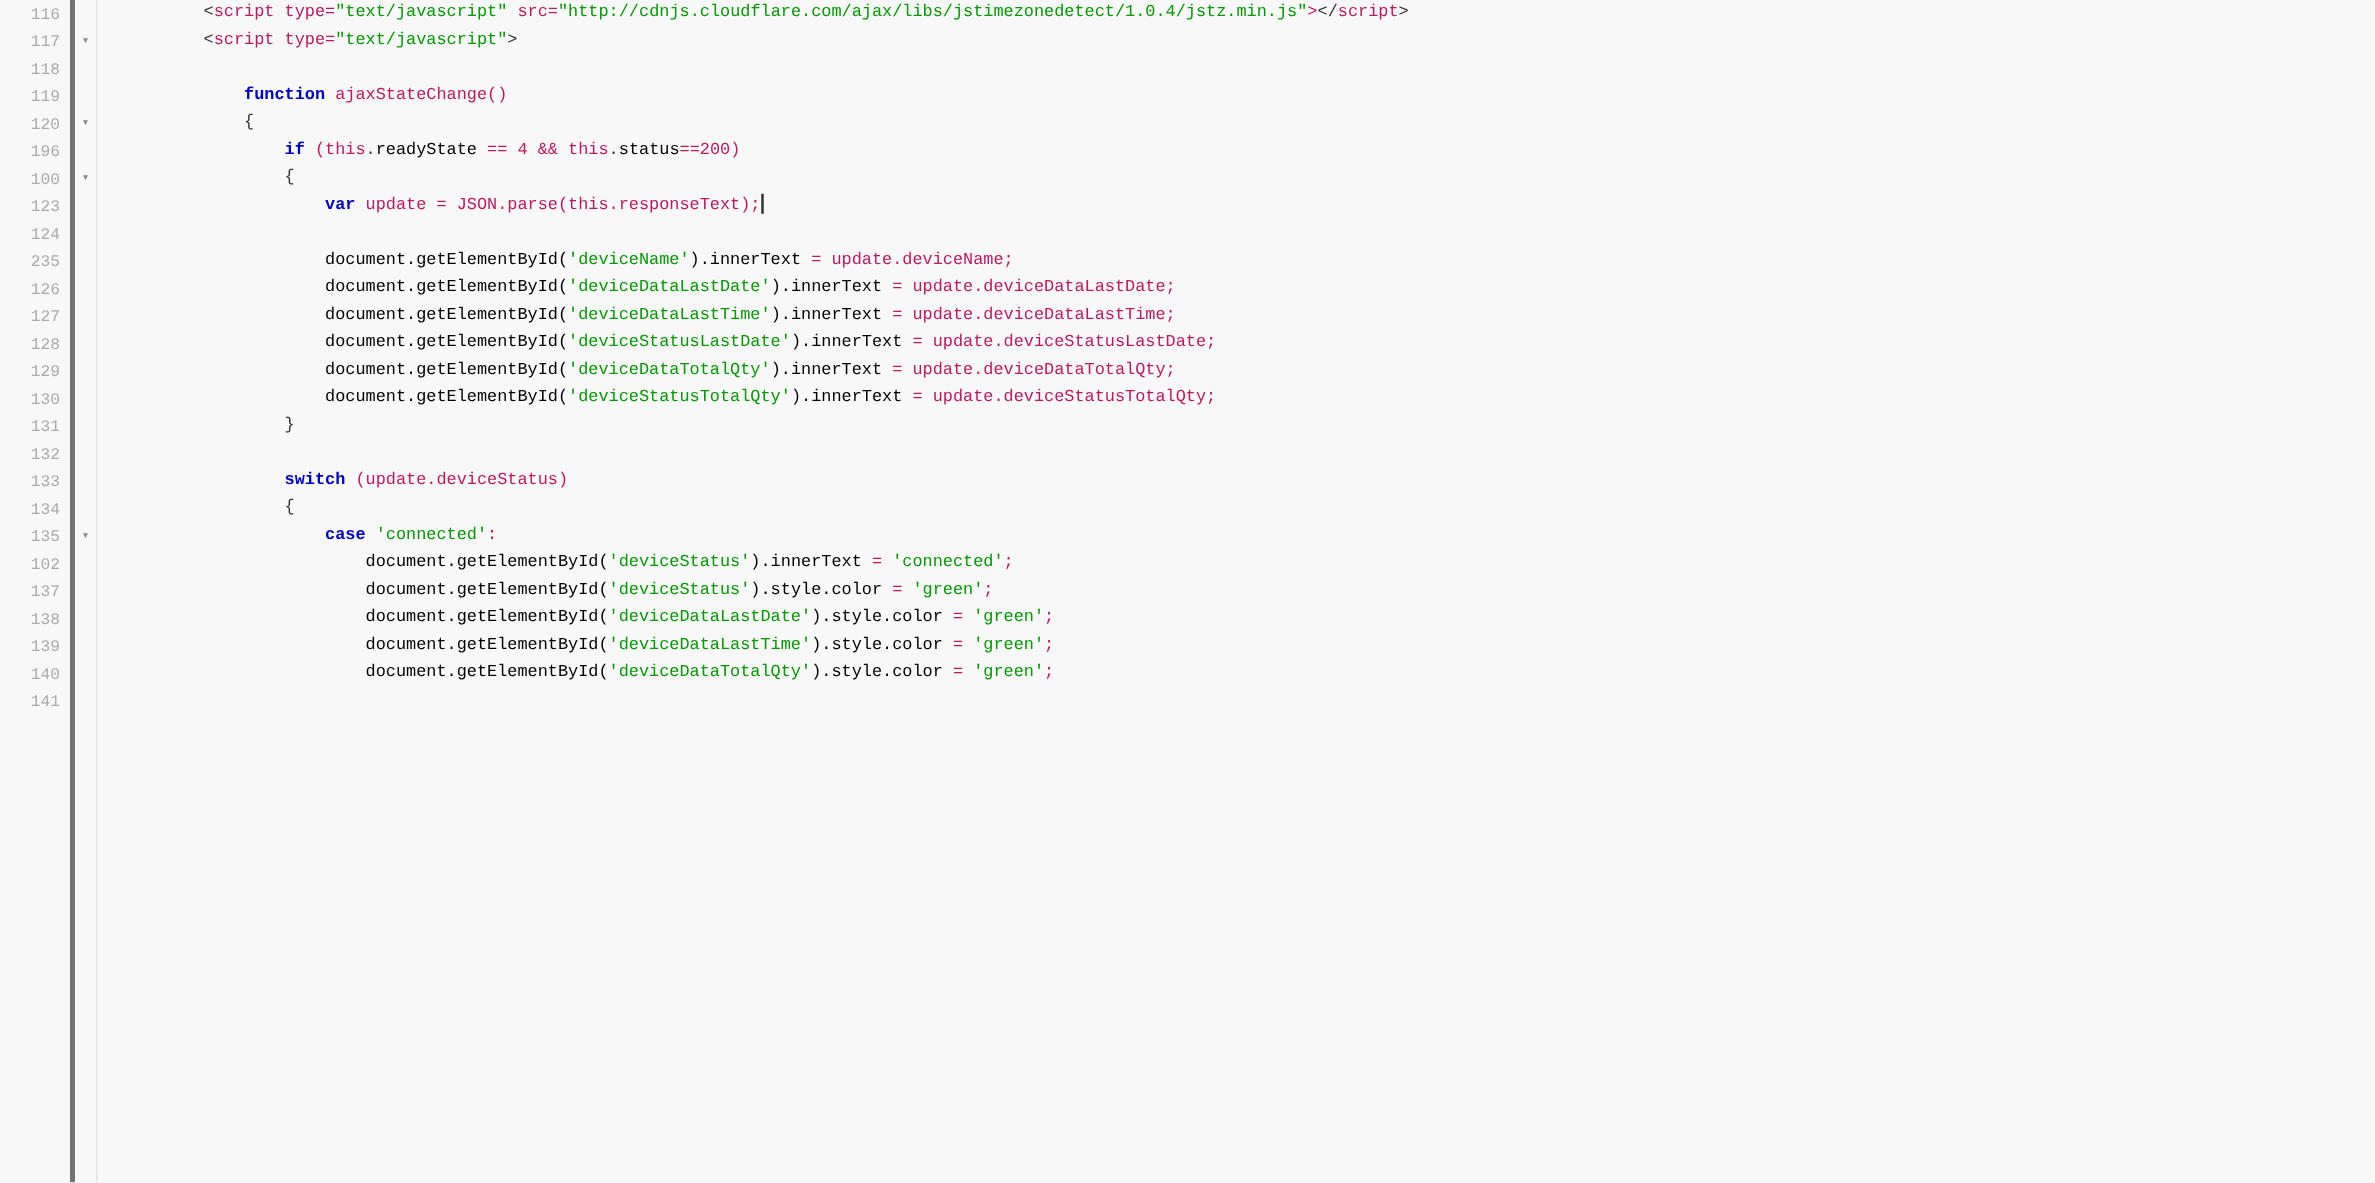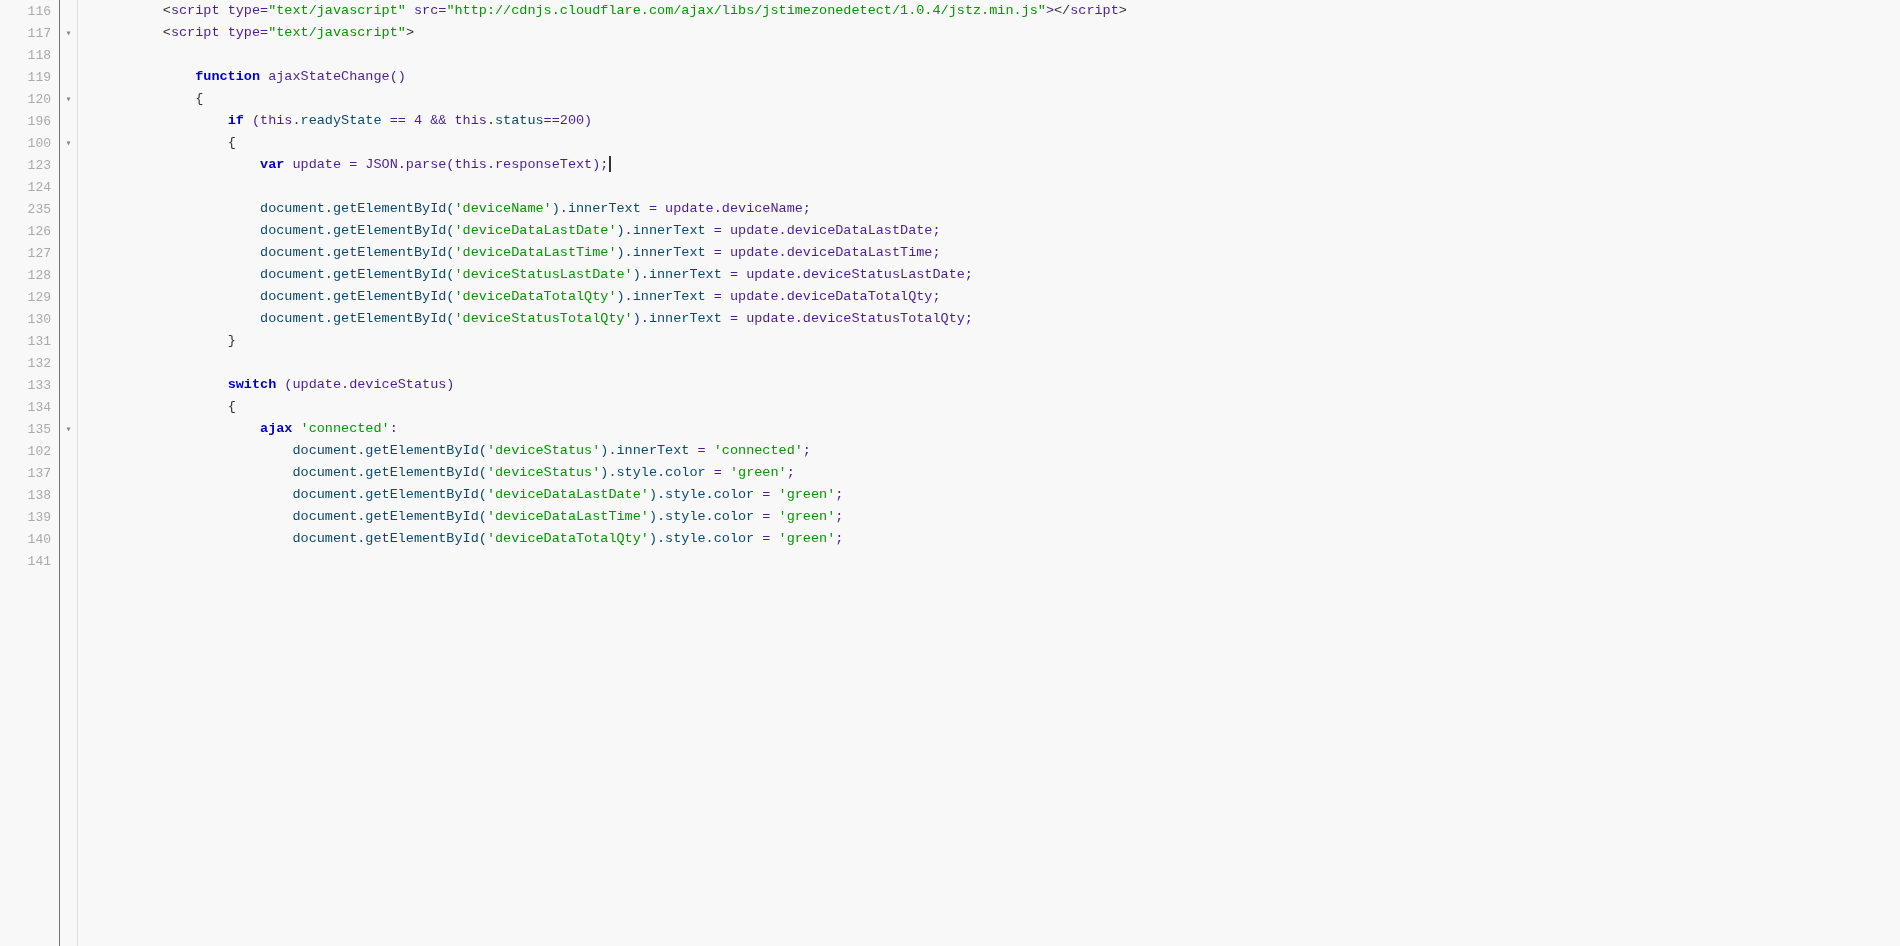--- a/index.html
+++ b/index.html
@@ -25,21 +25,21 @@
 
     .line-numbers {
       display: flex;
       flex-direction: column;
       background-color: #f8f8f8;
       color: #999;
       text-align: right;
       padding: 0;
       min-width: 60px;
       user-select: none;
-      border-right: 1px solid #737373;
+      border-right: 4px solid #737373;
     }
 
     .line-number-row {
       display: flex;
       align-items: center;
       justify-content: flex-end;
       height: 22px;
       padding-right: 8px;
       font-size: 13px;
       color: #aaa;
@@ -61,22 +61,22 @@
       white-space: pre;
       font-size: 13.5px;
       line-height: 22px;
       position: relative;
     }
 
     
     .kw { color: #0000cc; font-weight: bold; } 
     .str { color: #009900; } 
     .punct { color: #333333; }
-    .dom { color: #0c4a6e; } 
-    .plain { color: #4c1d95; }
+    .dom { color: #000000; } 
+    .plain { color: #be185d; }
 
     
     .cursor {
       display: inline-block;
       width: 2px;
       height: 16px;
       background: #333;
       vertical-align: middle;
       margin-left: 1px;
       animation: blink 1s step-end infinite;
@@ -170,20 +170,20 @@
       <div class="code-line"><span><span class="plain">                    </span><span class="dom">document.getElementById(</span><span class="str">'deviceName'</span><span class="dom">).innerText</span><span class="plain"> = update.deviceName;</span></span></div>
       <div class="code-line"><span><span class="plain">                    </span><span class="dom">document.getElementById(</span><span class="str">'deviceDataLastDate'</span><span class="dom">).innerText</span><span class="plain"> = update.deviceDataLastDate;</span></span></div>
       <div class="code-line"><span><span class="plain">                    </span><span class="dom">document.getElementById(</span><span class="str">'deviceDataLastTime'</span><span class="dom">).innerText</span><span class="plain"> = update.deviceDataLastTime;</span></span></div>
       <div class="code-line"><span><span class="plain">                    </span><span class="dom">document.getElementById(</span><span class="str">'deviceStatusLastDate'</span><span class="dom">).innerText</span><span class="plain"> = update.deviceStatusLastDate;</span></span></div>
       <div class="code-line"><span><span class="plain">                    </span><span class="dom">document.getElementById(</span><span class="str">'deviceDataTotalQty'</span><span class="dom">).innerText</span><span class="plain"> = update.deviceDataTotalQty;</span></span></div>
       <div class="code-line"><span><span class="plain">                    </span><span class="dom">document.getElementById(</span><span class="str">'deviceStatusTotalQty'</span><span class="dom">).innerText</span><span class="plain"> = update.deviceStatusTotalQty;</span></span></div>
       <div class="code-line"><span><span class="plain">                </span><span class="punct">}</span></span></div>
       <div class="code-line">&nbsp;</div>
       <div class="code-line"><span><span class="plain">                </span><span class="kw">switch</span><span class="plain"> (update.deviceStatus)</span></span></div>
       <div class="code-line"><span><span class="plain">                </span><span class="punct">{</span></span></div>
-      <div class="code-line"><span><span class="plain">                    </span><span class="kw">ajax</span><span class="plain"> </span><span class="str">'connected'</span><span class="plain">:</span></span></div>
+      <div class="code-line"><span><span class="plain">                    </span><span class="kw">case</span><span class="plain"> </span><span class="str">'connected'</span><span class="plain">:</span></span></div>
       <div class="code-line"><span><span class="plain">                        </span><span class="dom">document.getElementById(</span><span class="str">'deviceStatus'</span><span class="dom">).innerText</span><span class="plain"> = </span><span class="str">'connected'</span><span class="plain">;</span></span></div>
       <div class="code-line"><span><span class="plain">                        </span><span class="dom">document.getElementById(</span><span class="str">'deviceStatus'</span><span class="dom">).style.color</span><span class="plain"> = </span><span class="str">'green'</span><span class="plain">;</span></span></div>
       <div class="code-line"><span><span class="plain">                        </span><span class="dom">document.getElementById(</span><span class="str">'deviceDataLastDate'</span><span class="dom">).style.color</span><span class="plain"> = </span><span class="str">'green'</span><span class="plain">;</span></span></div>
       <div class="code-line"><span><span class="plain">                        </span><span class="dom">document.getElementById(</span><span class="str">'deviceDataLastTime'</span><span class="dom">).style.color</span><span class="plain"> = </span><span class="str">'green'</span><span class="plain">;</span></span></div>
       <div class="code-line"><span><span class="plain">                        </span><span class="dom">document.getElementById(</span><span class="str">'deviceDataTotalQty'</span><span class="dom">).style.color</span><span class="plain"> = </span><span class="str">'green'</span><span class="plain">;</span></span></div>
     </div>
 </div>
 
 </body></html>

